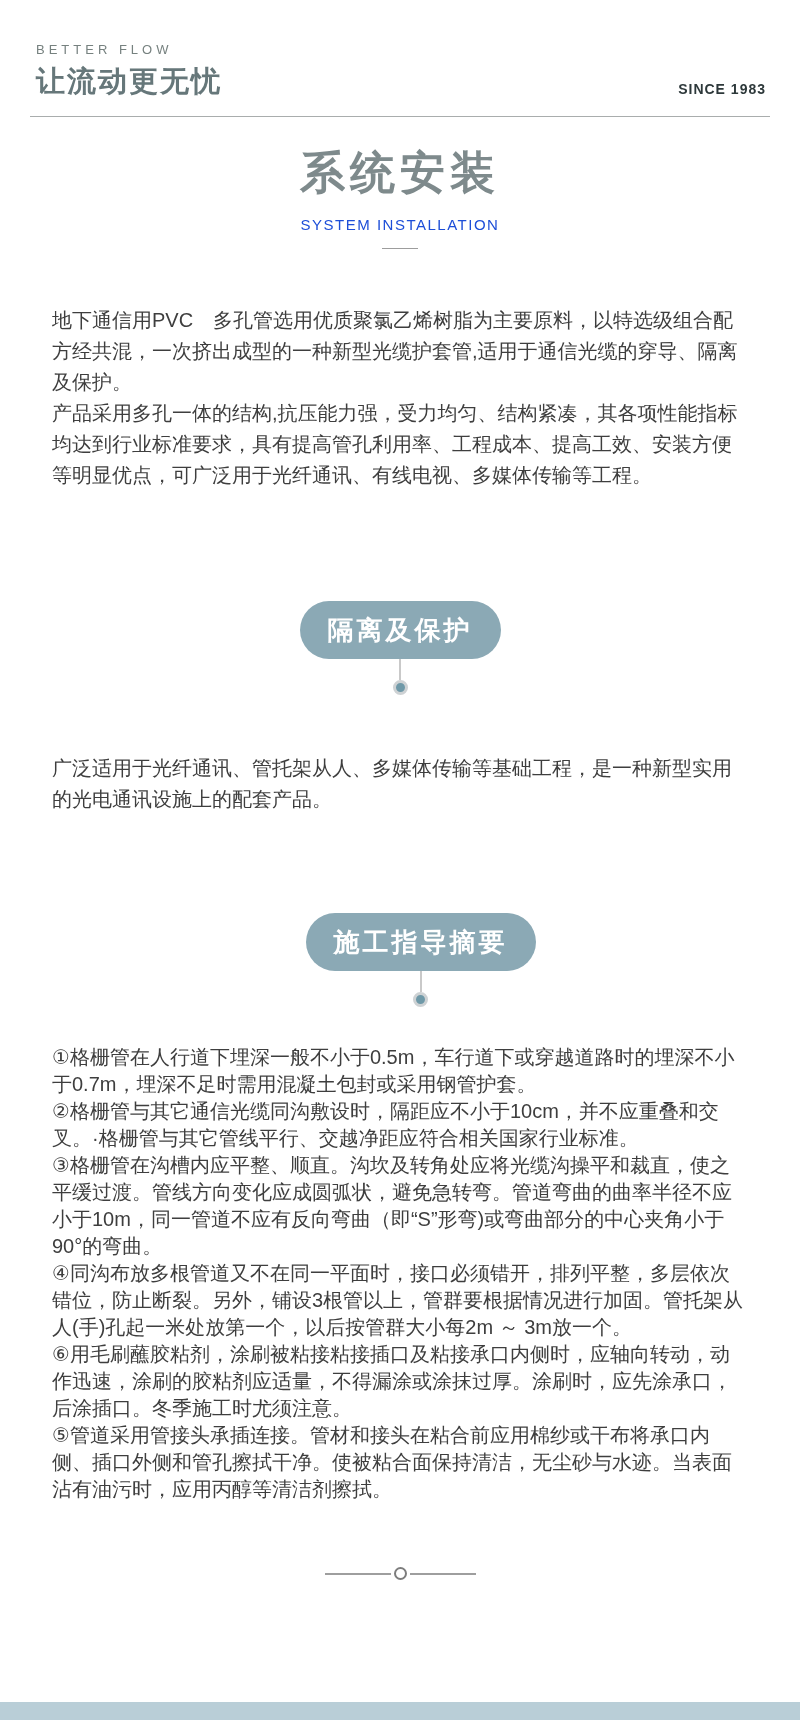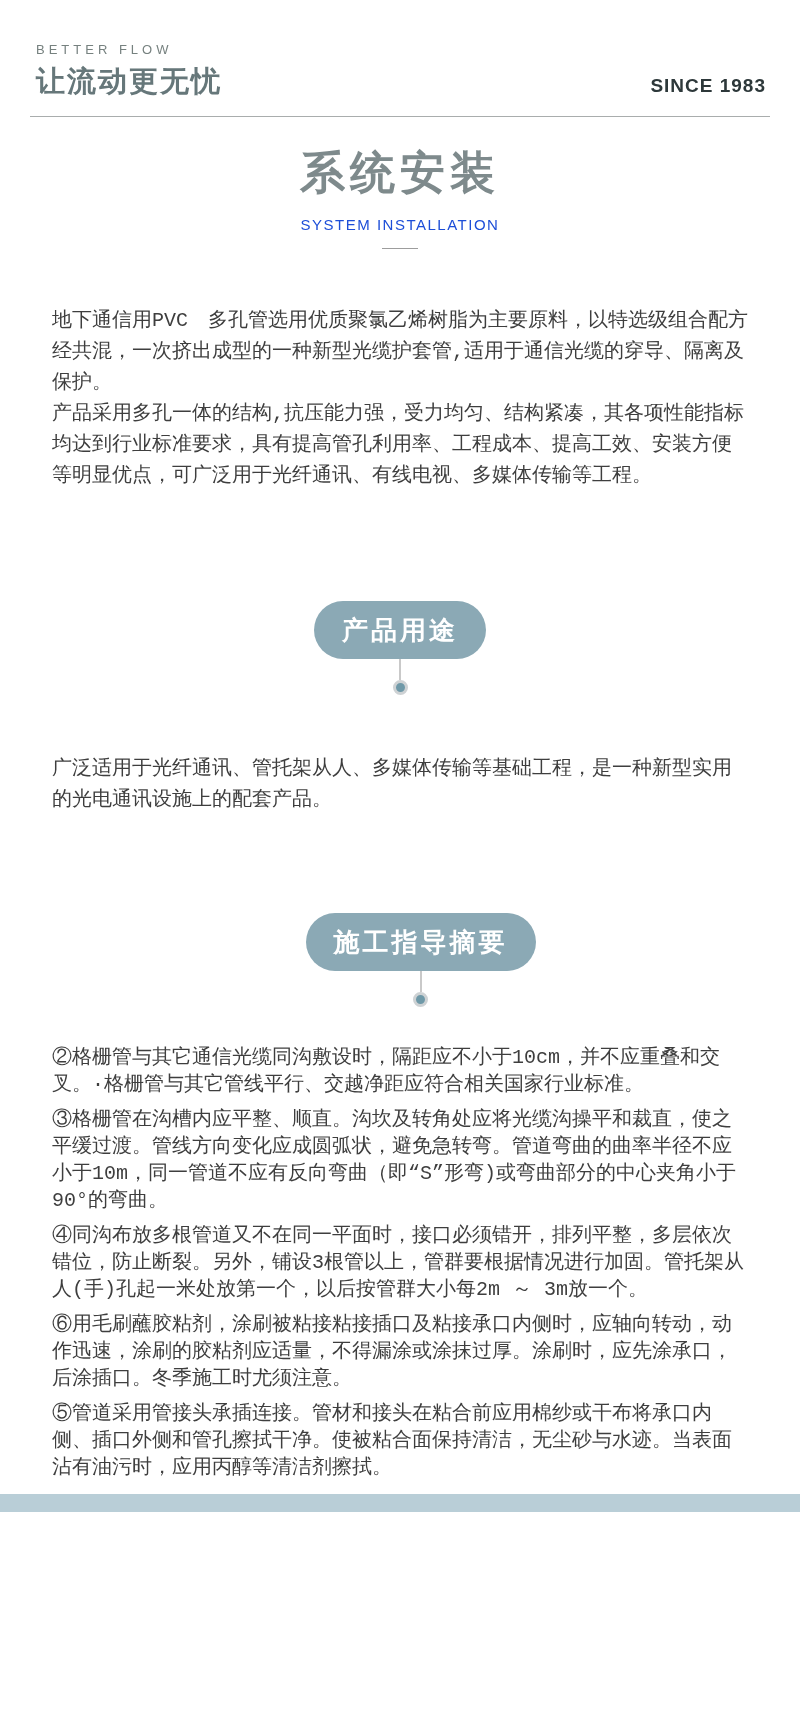--- a/index.html
+++ b/index.html
@@ -1,53 +1,53 @@
 <!DOCTYPE html>
 <html><head>
 <meta charset="utf-8">
 <style>
   html,body{margin:0;padding:0;background:#ffffff;}
   .page{
     position:relative;
-    width:800px;height:1512px;
+    width:800px;height:1720px;
     margin:0 auto;
     background:#ffffff;
     overflow:hidden;
     font-family:"Liberation Sans","DejaVu Sans",sans-serif;
   }
   
   .header{
     display:flex;justify-content:space-between;align-items:flex-end;
     padding:42px 34px 0 36px;
   }
   .tagline{
     font-size:13px;letter-spacing:4px;color:#76817f;margin-bottom:5px;font-weight:500;
   }
   .logo{
     font-size:29px;font-weight:900;color:#66777a;letter-spacing:2px;
   }
   .since{
-    font-size:19px;color:#2d383a;letter-spacing:1px;font-weight:600;padding-bottom:5px;
+    font-size:14px;color:#2d383a;letter-spacing:1px;font-weight:600;padding-bottom:5px;
   }
   .header-rule{
     border:none;border-top:1px solid #a9adad;margin:14px 30px 0 30px;height:0;
   }
   
   .title-block{text-align:center;margin-top:26px;}
   .page-title{
     margin:0;font-size:45px;color:#7e8a8c;font-weight:700;letter-spacing:5px;
   }
   .subtitle{
     margin-top:13px;font-size:15px;letter-spacing:1.5px;color:#1d4ed8;font-weight:500;
   }
   .title-rule{
     width:36px;border-top:1px solid #9d9d9d;margin:15px auto 0;height:0;
   }
   
-  .text-block{margin:0 52px;color:#3e3e3e;font-family:Liberation Mono, monospace;}
+  .text-block{margin:0 52px;color:#3e3e3e;}
   .intro{margin-top:56px;}
   .para{font-size:20px;line-height:31px;margin:0;text-align:left;}
   .para + .para{}
   
   .badge-section{text-align:center;}
   .badge-section.first{margin-top:110px;}
   .badge-section.second{margin-top:98px;padding-left:41px;}
   .badge{
     display:inline-block;
     background:#8ba9b5;color:#ffffff;
@@ -55,21 +55,21 @@
     line-height:58px;padding:0 28px;border-radius:29px;
   }
   .connector-line{width:2px;height:21px;background:#c9c9c9;margin:0 auto;}
   .connector-dot{
     width:9px;height:9px;border-radius:50%;
     background:#6f99a8;border:3px solid #ced2d4;margin:0 auto;
   }
   .usage{margin-top:58px;}
   .guide{margin-top:37px;}
   .guide .para{line-height:27px;}
-  .guide .para + .para{margin-top:8px;}
+  .guide .para + .para{margin-top:0;}
   
   .footer-ornament{
     display:flex;align-items:center;justify-content:center;margin-top:64px;
   }
   .orn-line{width:66px;height:2px;background:#9e9e9e;}
   .orn-circle{
     width:9px;height:9px;border:2px solid #7d7d7d;border-radius:50%;
     background:#ffffff;margin:0 3px;
   }
   .bottom-bar{
@@ -95,36 +95,37 @@
     <div class="subtitle">SYSTEM INSTALLATION</div>
     <div class="title-rule"></div>
   </div>
 
   <div class="text-block intro">
     <p class="para">地下通信用PVC　多孔管选用优质聚氯乙烯树脂为主要原料，以特选级组合配方经共混，一次挤出成型的一种新型光缆护套管,适用于通信光缆的穿导、隔离及保护。</p>
     <p class="para">产品采用多孔一体的结构,抗压能力强，受力均匀、结构紧凑，其各项性能指标均达到行业标准要求，具有提高管孔利用率、工程成本、提高工效、安装方便等明显优点，可广泛用于光纤通讯、有线电视、多媒体传输等工程。</p>
   </div>
 
   <div class="badge-section first">
-    <div class="badge">产品用途</div>
+    <div class="badge">隔离及保护</div>
     <div class="connector-line"></div>
     <div class="connector-dot"></div>
   </div>
 
   <div class="text-block usage">
     <p class="para">广泛适用于光纤通讯、管托架从人、多媒体传输等基础工程，是一种新型实用的光电通讯设施上的配套产品。</p>
   </div>
 
   <div class="badge-section second">
     <div class="badge">施工指导摘要</div>
     <div class="connector-line"></div>
     <div class="connector-dot"></div>
   </div>
 
   <div class="text-block guide">
+    <p class="para">①格栅管在人行道下埋深一般不小于0.5m，车行道下或穿越道路时的埋深不小于0.7m，埋深不足时需用混凝土包封或采用钢管护套。</p>
     <p class="para">②格栅管与其它通信光缆同沟敷设时，隔距应不小于10cm，并不应重叠和交叉。·格栅管与其它管线平行、交越净距应符合相关国家行业标准。</p>
     <p class="para">③格栅管在沟槽内应平整、顺直。沟坎及转角处应将光缆沟操平和裁直，使之平缓过渡。管线方向变化应成圆弧状，避免急转弯。管道弯曲的曲率半径不应小于10m，同一管道不应有反向弯曲（即“S”形弯)或弯曲部分的中心夹角小于90°的弯曲。</p>
     <p class="para">④同沟布放多根管道又不在同一平面时，接口必须错开，排列平整，多层依次错位，防止断裂。另外，铺设3根管以上，管群要根据情况进行加固。管托架从人(手)孔起一米处放第一个，以后按管群大小每2m ～ 3m放一个。</p>
     <p class="para">⑥用毛刷蘸胶粘剂，涂刷被粘接粘接插口及粘接承口内侧时，应轴向转动，动作迅速，涂刷的胶粘剂应适量，不得漏涂或涂抹过厚。涂刷时，应先涂承口，后涂插口。冬季施工时尤须注意。</p>
     <p class="para">⑤管道采用管接头承插连接。管材和接头在粘合前应用棉纱或干布将承口内侧、插口外侧和管孔擦拭干净。使被粘合面保持清洁，无尘砂与水迹。当表面沾有油污时，应用丙醇等清洁剂擦拭。</p>
   </div>
 
   <div class="footer-ornament">
     <div class="orn-line"></div>
     <div class="orn-circle"></div>

